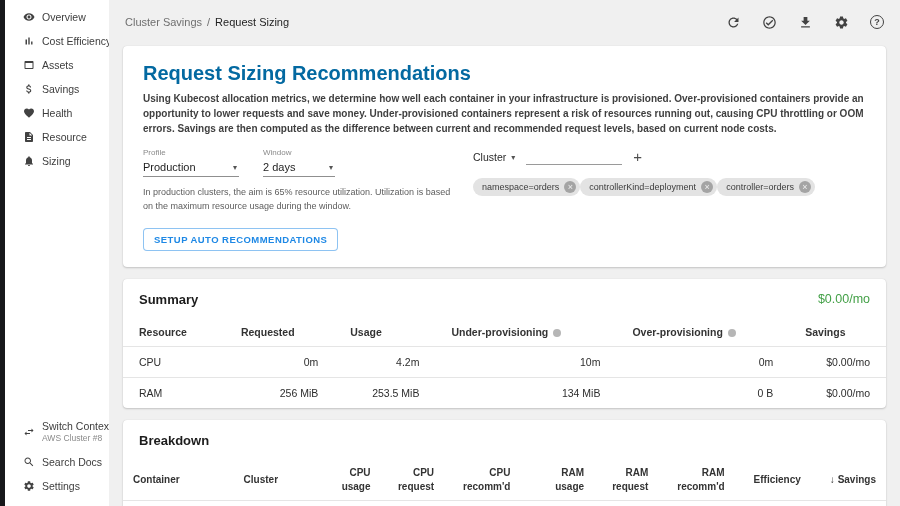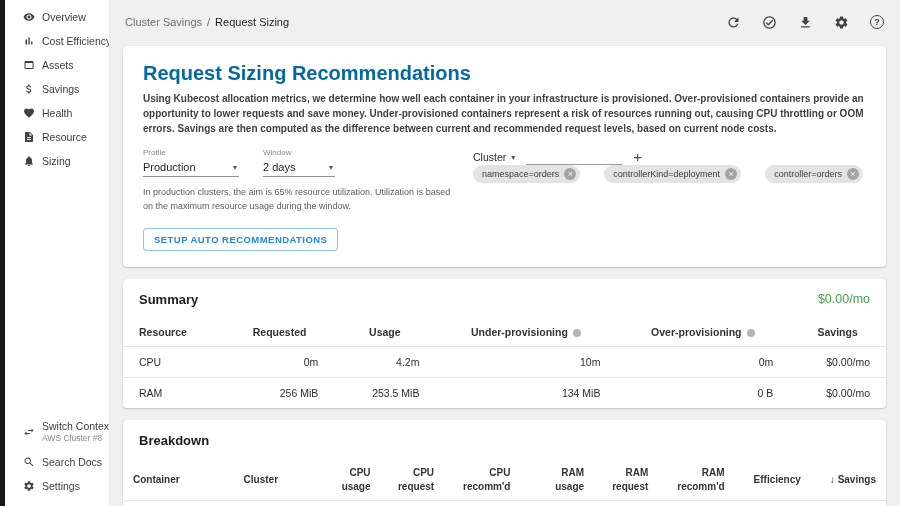--- a/index.html
+++ b/index.html
@@ -45,32 +45,32 @@
   .select.small { width:72px; }
   .caret { font-size:8px; color:#555; }
   .note { font-size:9px; color:#5d5d5d; line-height:1.5; margin-top:9px; }
   .setup-btn { margin-top:15px; background:#fff; border:1px solid rgba(30,136,229,0.5); color:#1e88e5; font-family:inherit; font-size:9.5px; font-weight:700; letter-spacing:0.45px; padding:5px 10px; border-radius:4px; cursor:pointer; }
   .filters-col { margin-left:18px; }
   .filters-label { font-size:9px; color:#7b7b7b; margin-bottom:7px; }
   .filter-row { display:flex; align-items:flex-end; gap:11px; }
   .cluster-select { font-size:10.5px; color:#2a2a2a; display:flex; align-items:center; gap:5px; padding-bottom:2px; cursor:pointer; }
   .filter-input { width:96px; border:none; border-bottom:1px solid #9a9a9a; background:transparent; height:17px; font-family:inherit; font-size:10.5px; outline:none; }
   .plus { font-size:15px; color:#4d4d4d; line-height:1; cursor:pointer; padding-bottom:1px; }
-  .chips { display:flex; gap:24px; }
+  .chips { display:flex; gap:0; margin-top:13px; }
   .chip { background:#e3e3e3; border-radius:12px; font-size:9px; color:#3c3c3c; padding:3px 4px 3px 9px; display:flex; align-items:center; gap:5px; white-space:nowrap; }
   .chip-x { width:12px; height:12px; border-radius:50%; background:#a4a4a4; color:#efefef; font-size:9px; line-height:1; display:flex; align-items:center; justify-content:center; cursor:pointer; }
 
   
   .card-table { padding-top:13px; }
   .card-head { display:flex; justify-content:space-between; align-items:flex-start; padding:0 16px 11px; }
   .card-title { font-size:13px; font-weight:700; color:#1c1c1c; }
   .total { font-size:12.5px; color:#43a047; }
   table { width:100%; border-collapse:collapse; }
   .summary-table { font-size:10.5px; }
-  .summary-table th { font-weight:600; color:#333; text-align:center; padding:8px 16px; white-space:nowrap; }
+  .summary-table th { font-weight:600; color:#333; text-align:left; padding:8px 16px; white-space:nowrap; }
   .summary-table td { text-align:right; padding:9px 16px; color:#2d2d2d; white-space:nowrap; }
   .summary-table th.l, .summary-table td.l { text-align:left; }
   .summary-table tbody tr { border-top:1px solid #e5e5e5; }
   .info-dot { display:inline-block; width:8px; height:8px; border-radius:50%; background:#b6b6b6; margin-left:5px; vertical-align:middle; cursor:pointer; }
 
   .breakdown-table { font-size:10px; }
   .breakdown-table th { font-weight:600; color:#333; padding:7px 10px; vertical-align:middle; line-height:1.35; white-space:nowrap; }
   .breakdown-table td { padding:11px 10px; color:#2d2d2d; vertical-align:middle; }
   .breakdown-table .l { text-align:left; }
   .breakdown-table .r { text-align:right; }

